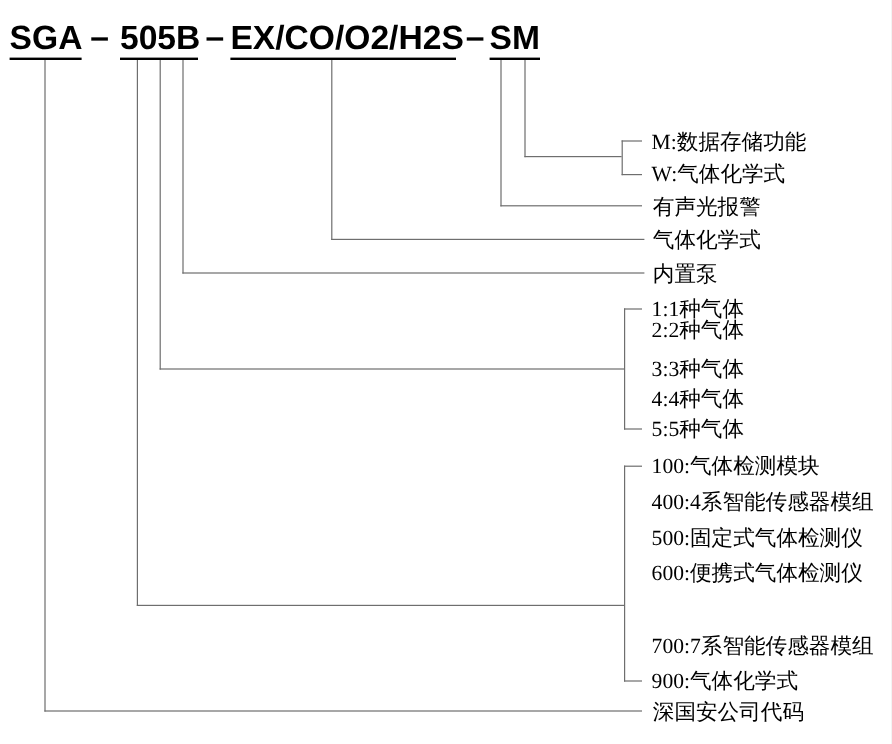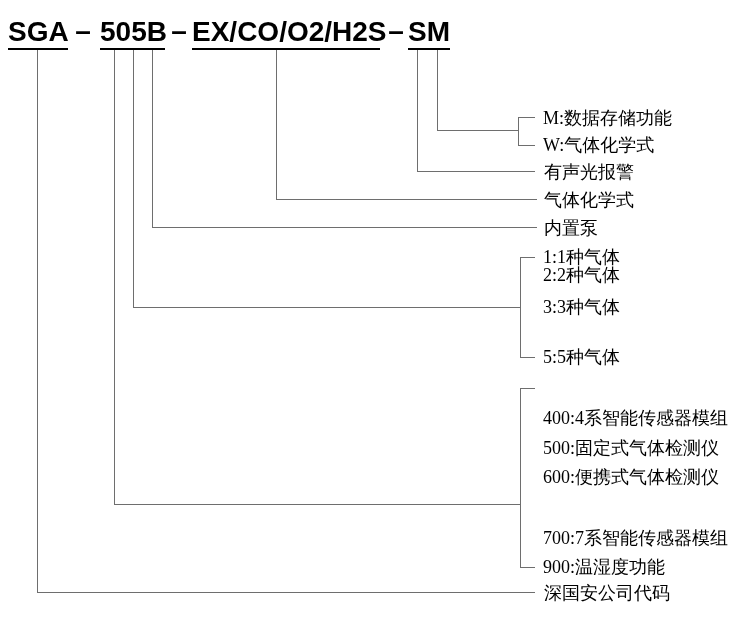--- a/index.html
+++ b/index.html
@@ -87,23 +87,25 @@
 
   <div class="lbl" style="left:543px;top:106px;">M:数据存储功能</div>
   <div class="lbl" style="left:543px;top:133px;">W:气体化学式</div>
   <div class="lbl" style="left:544px;top:160px;">有声光报警</div>
   <div class="lbl" style="left:544px;top:188px;">气体化学式</div>
   <div class="lbl" style="left:544px;top:216px;">内置泵</div>
 
   <div class="lbl" style="left:543px;top:245px;">1:1种气体</div>
   <div class="lbl" style="left:543px;top:263px;">2:2种气体</div>
   <div class="lbl" style="left:543px;top:295px;">3:3种气体</div>
+  <div class="lbl" style="left:543px;top:320px;">4:4种气体</div>
   <div class="lbl" style="left:543px;top:345px;">5:5种气体</div>
 
+  <div class="lbl" style="left:543px;top:376px;">100:气体检测模块</div>
   <div class="lbl" style="left:543px;top:406px;">400:4系智能传感器模组</div>
   <div class="lbl" style="left:543px;top:436px;">500:固定式气体检测仪</div>
   <div class="lbl" style="left:543px;top:465px;">600:便携式气体检测仪</div>
   <div class="lbl" style="left:543px;top:495px;margin-top:31px;">700:7系智能传感器模组</div>
-  <div class="lbl" style="left:543px;top:555px;">900:温湿度功能</div>
+  <div class="lbl" style="left:543px;top:555px;">900:气体化学式</div>
 
   <div class="lbl" style="left:544px;top:581px;">深国安公司代码</div>
 
 </div>
 
 </body></html>

